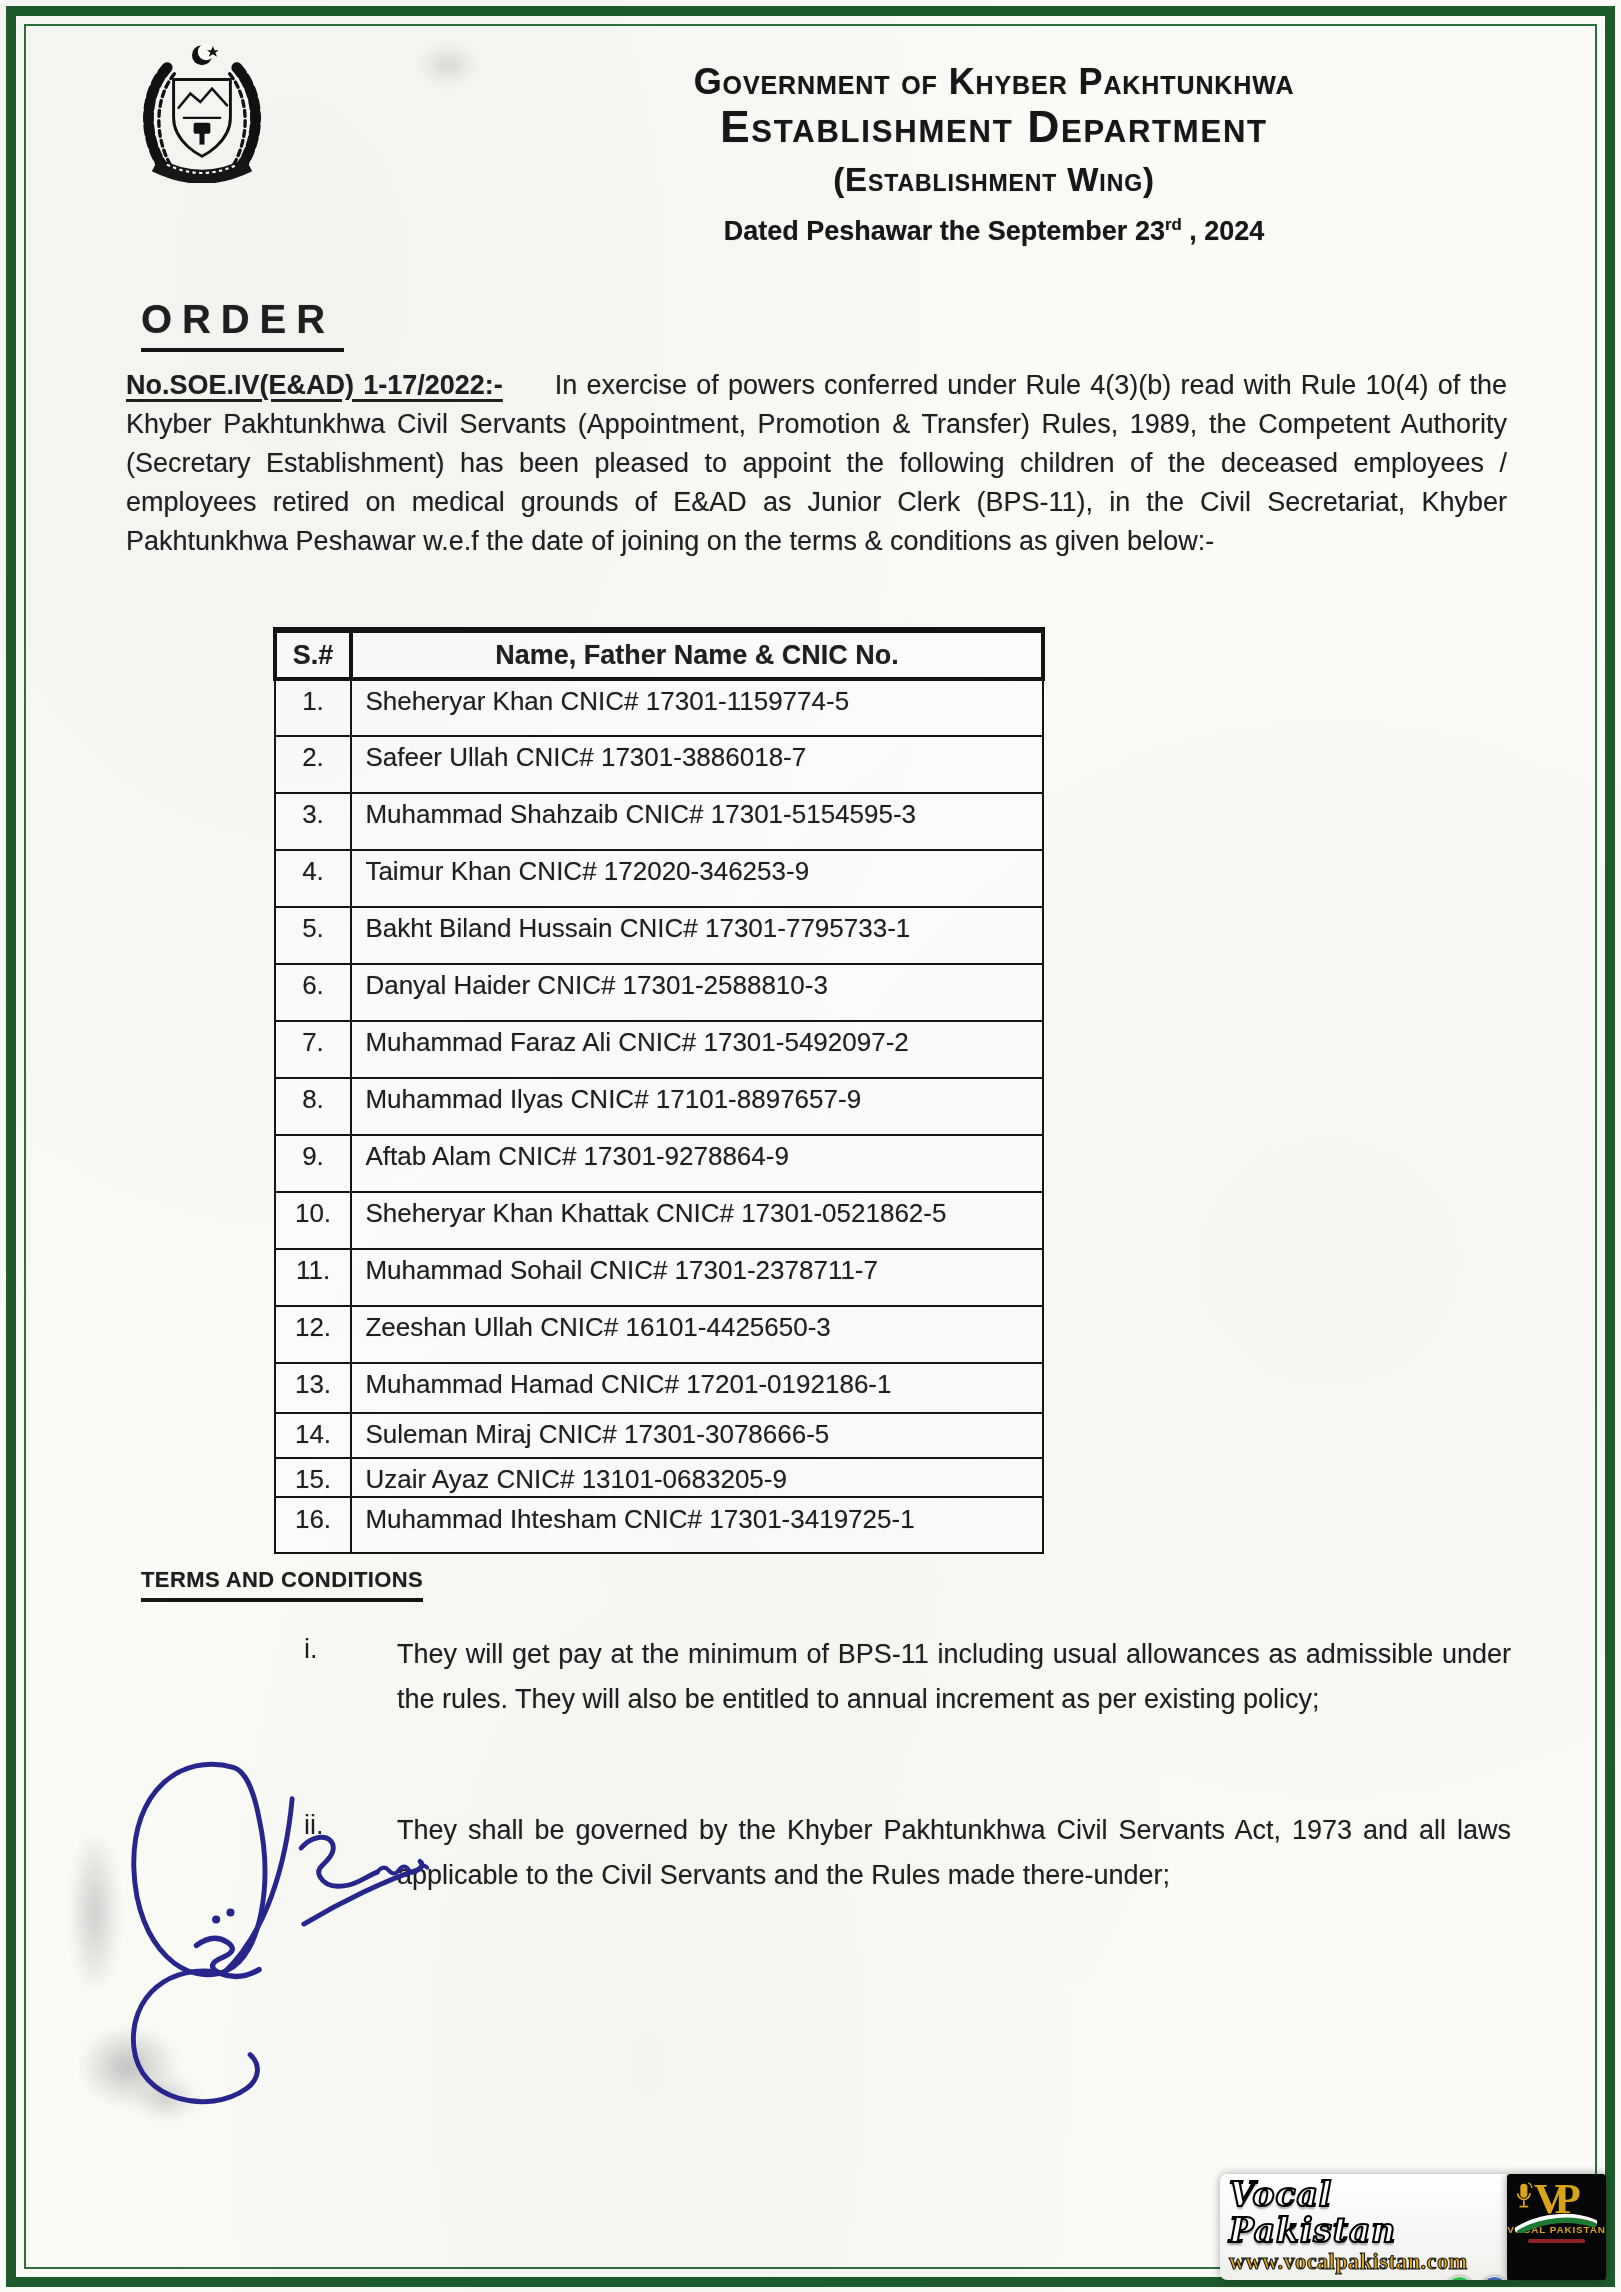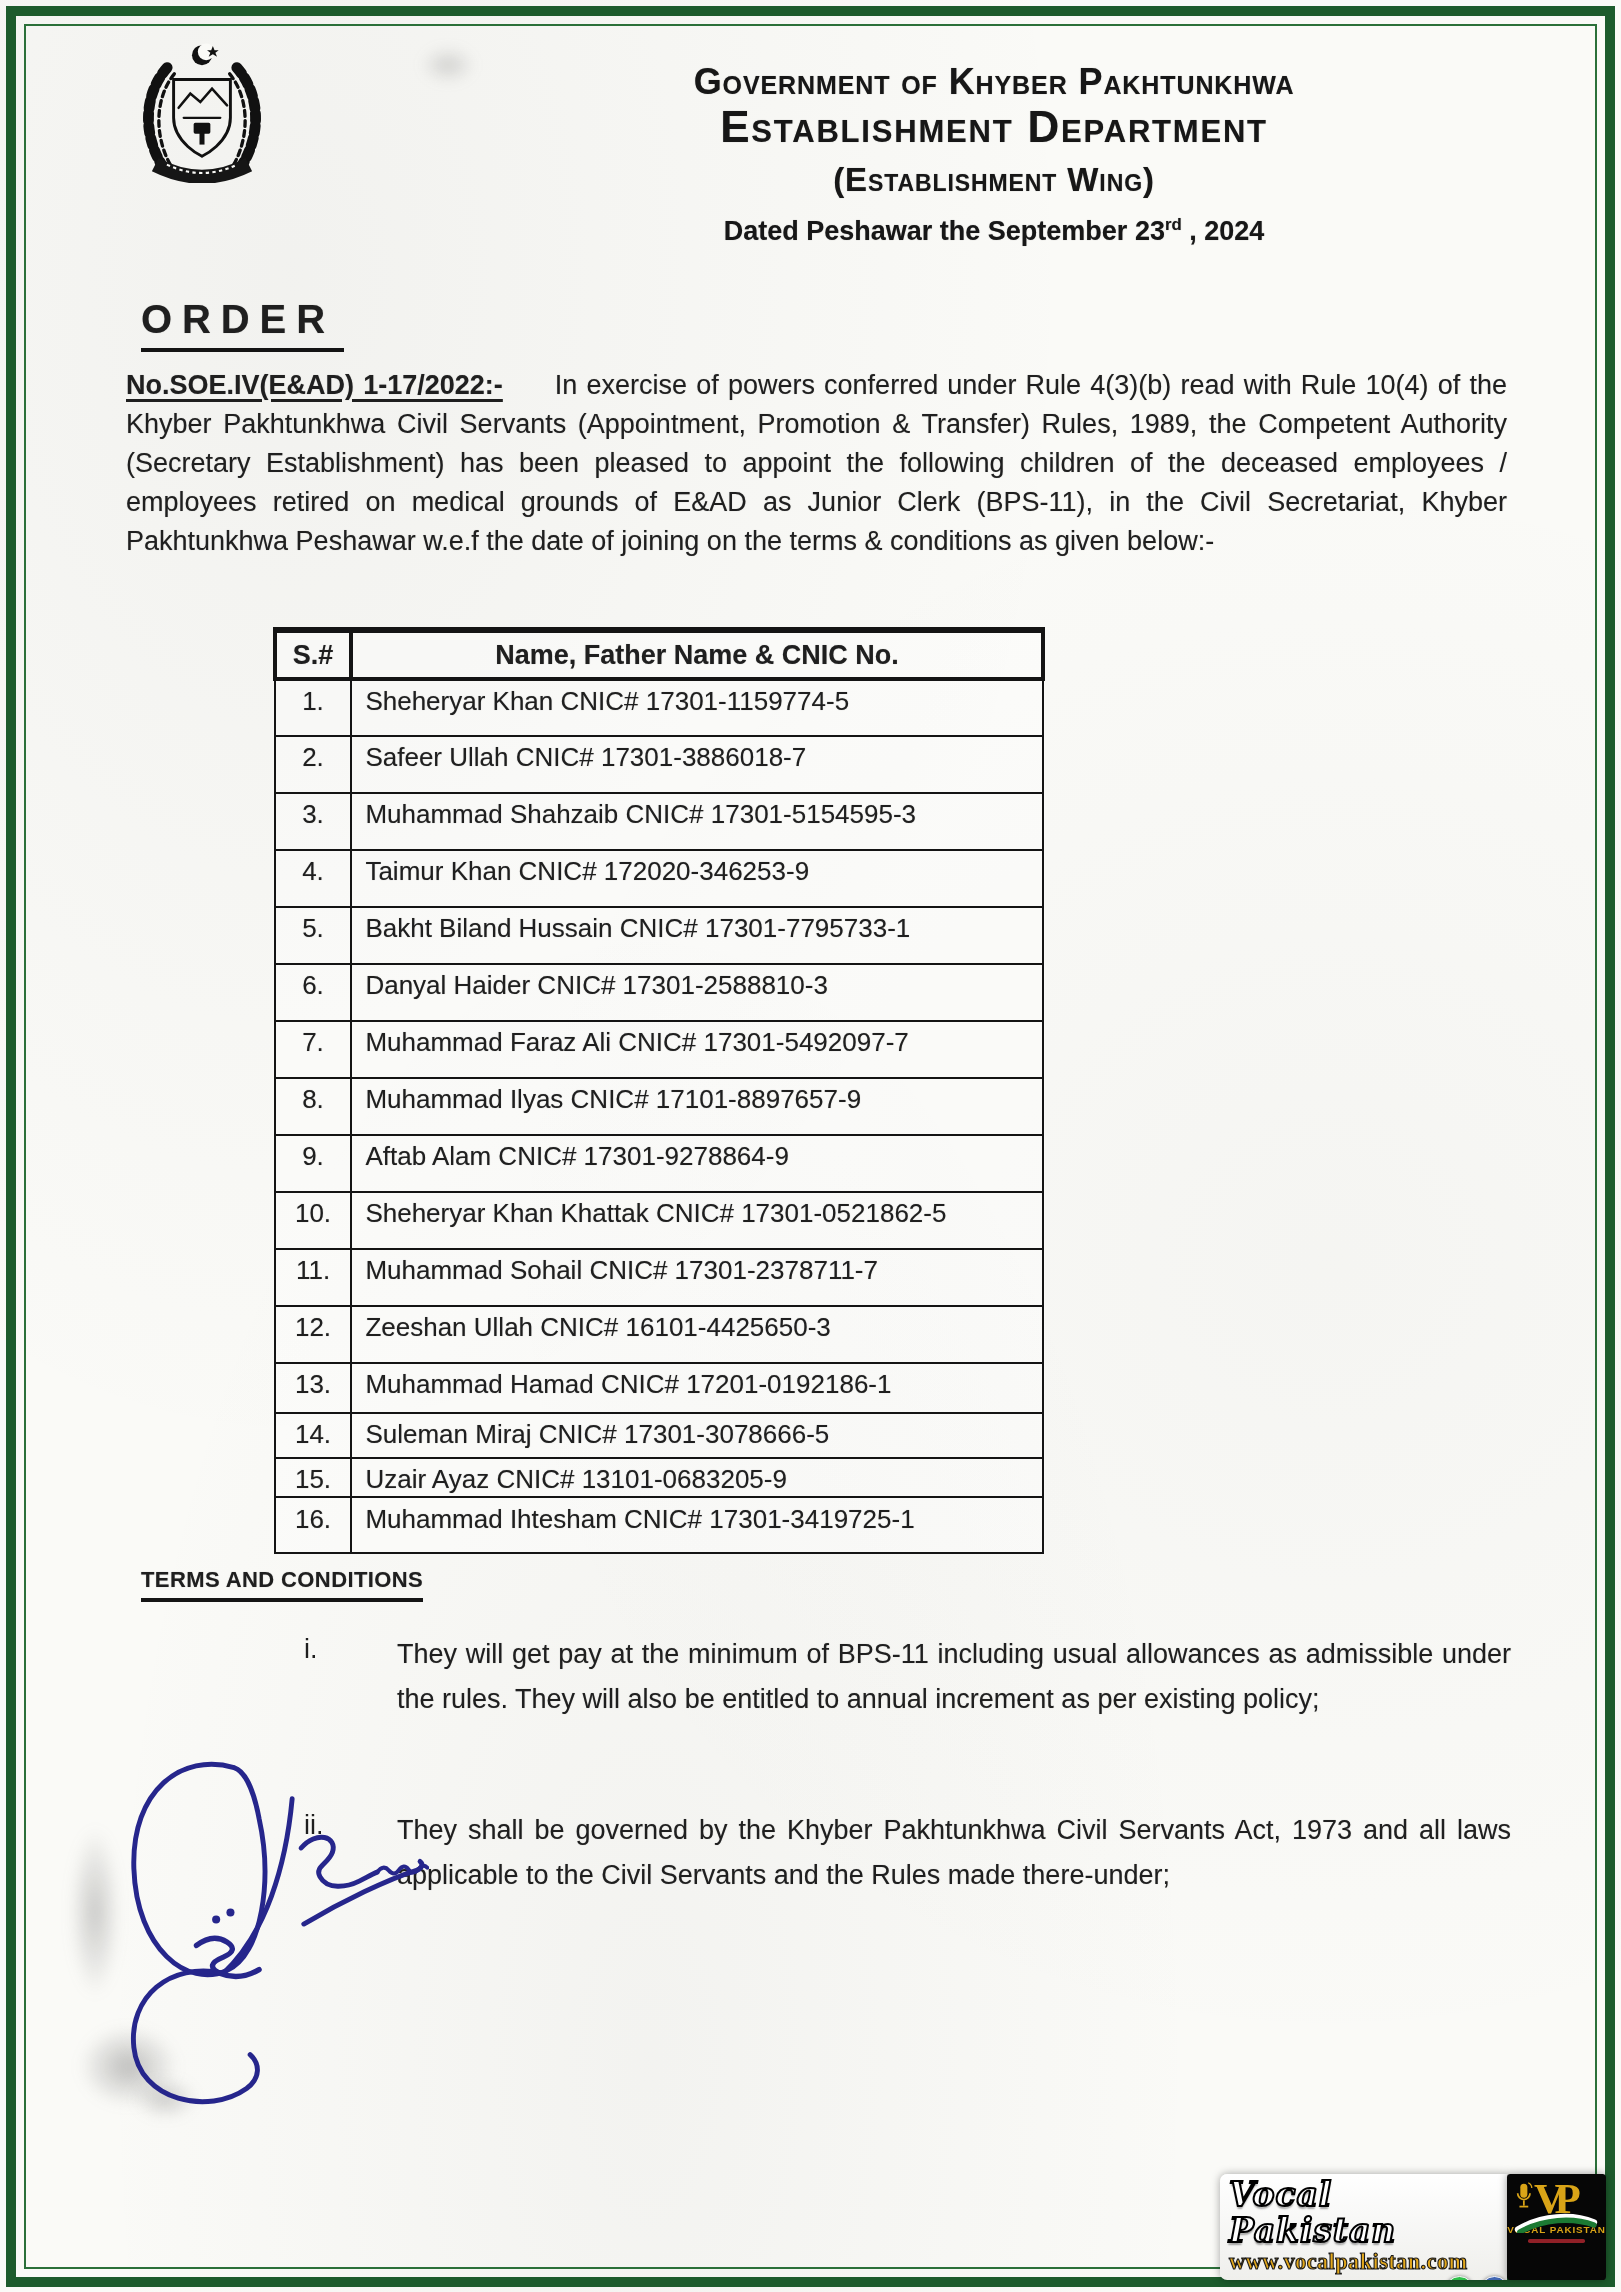--- a/index.html
+++ b/index.html
@@ -152,21 +152,21 @@
         <tr>
           <td class="c-sn">5.</td>
           <td class="c-name">Bakht Biland Hussain CNIC# 17301-7795733-1</td>
         </tr>
         <tr>
           <td class="c-sn">6.</td>
           <td class="c-name">Danyal Haider CNIC# 17301-2588810-3</td>
         </tr>
         <tr>
           <td class="c-sn">7.</td>
-          <td class="c-name">Muhammad Faraz Ali CNIC# 17301-5492097-7</td>
+          <td class="c-name">Muhammad Faraz Ali CNIC# 17301-5492097-2</td>
         </tr>
         <tr>
           <td class="c-sn">8.</td>
           <td class="c-name">Muhammad Ilyas CNIC#  17101-8897657-9</td>
         </tr>
         <tr>
           <td class="c-sn">9.</td>
           <td class="c-name">Aftab Alam CNIC# 17301-9278864-9</td>
         </tr>
         <tr>

